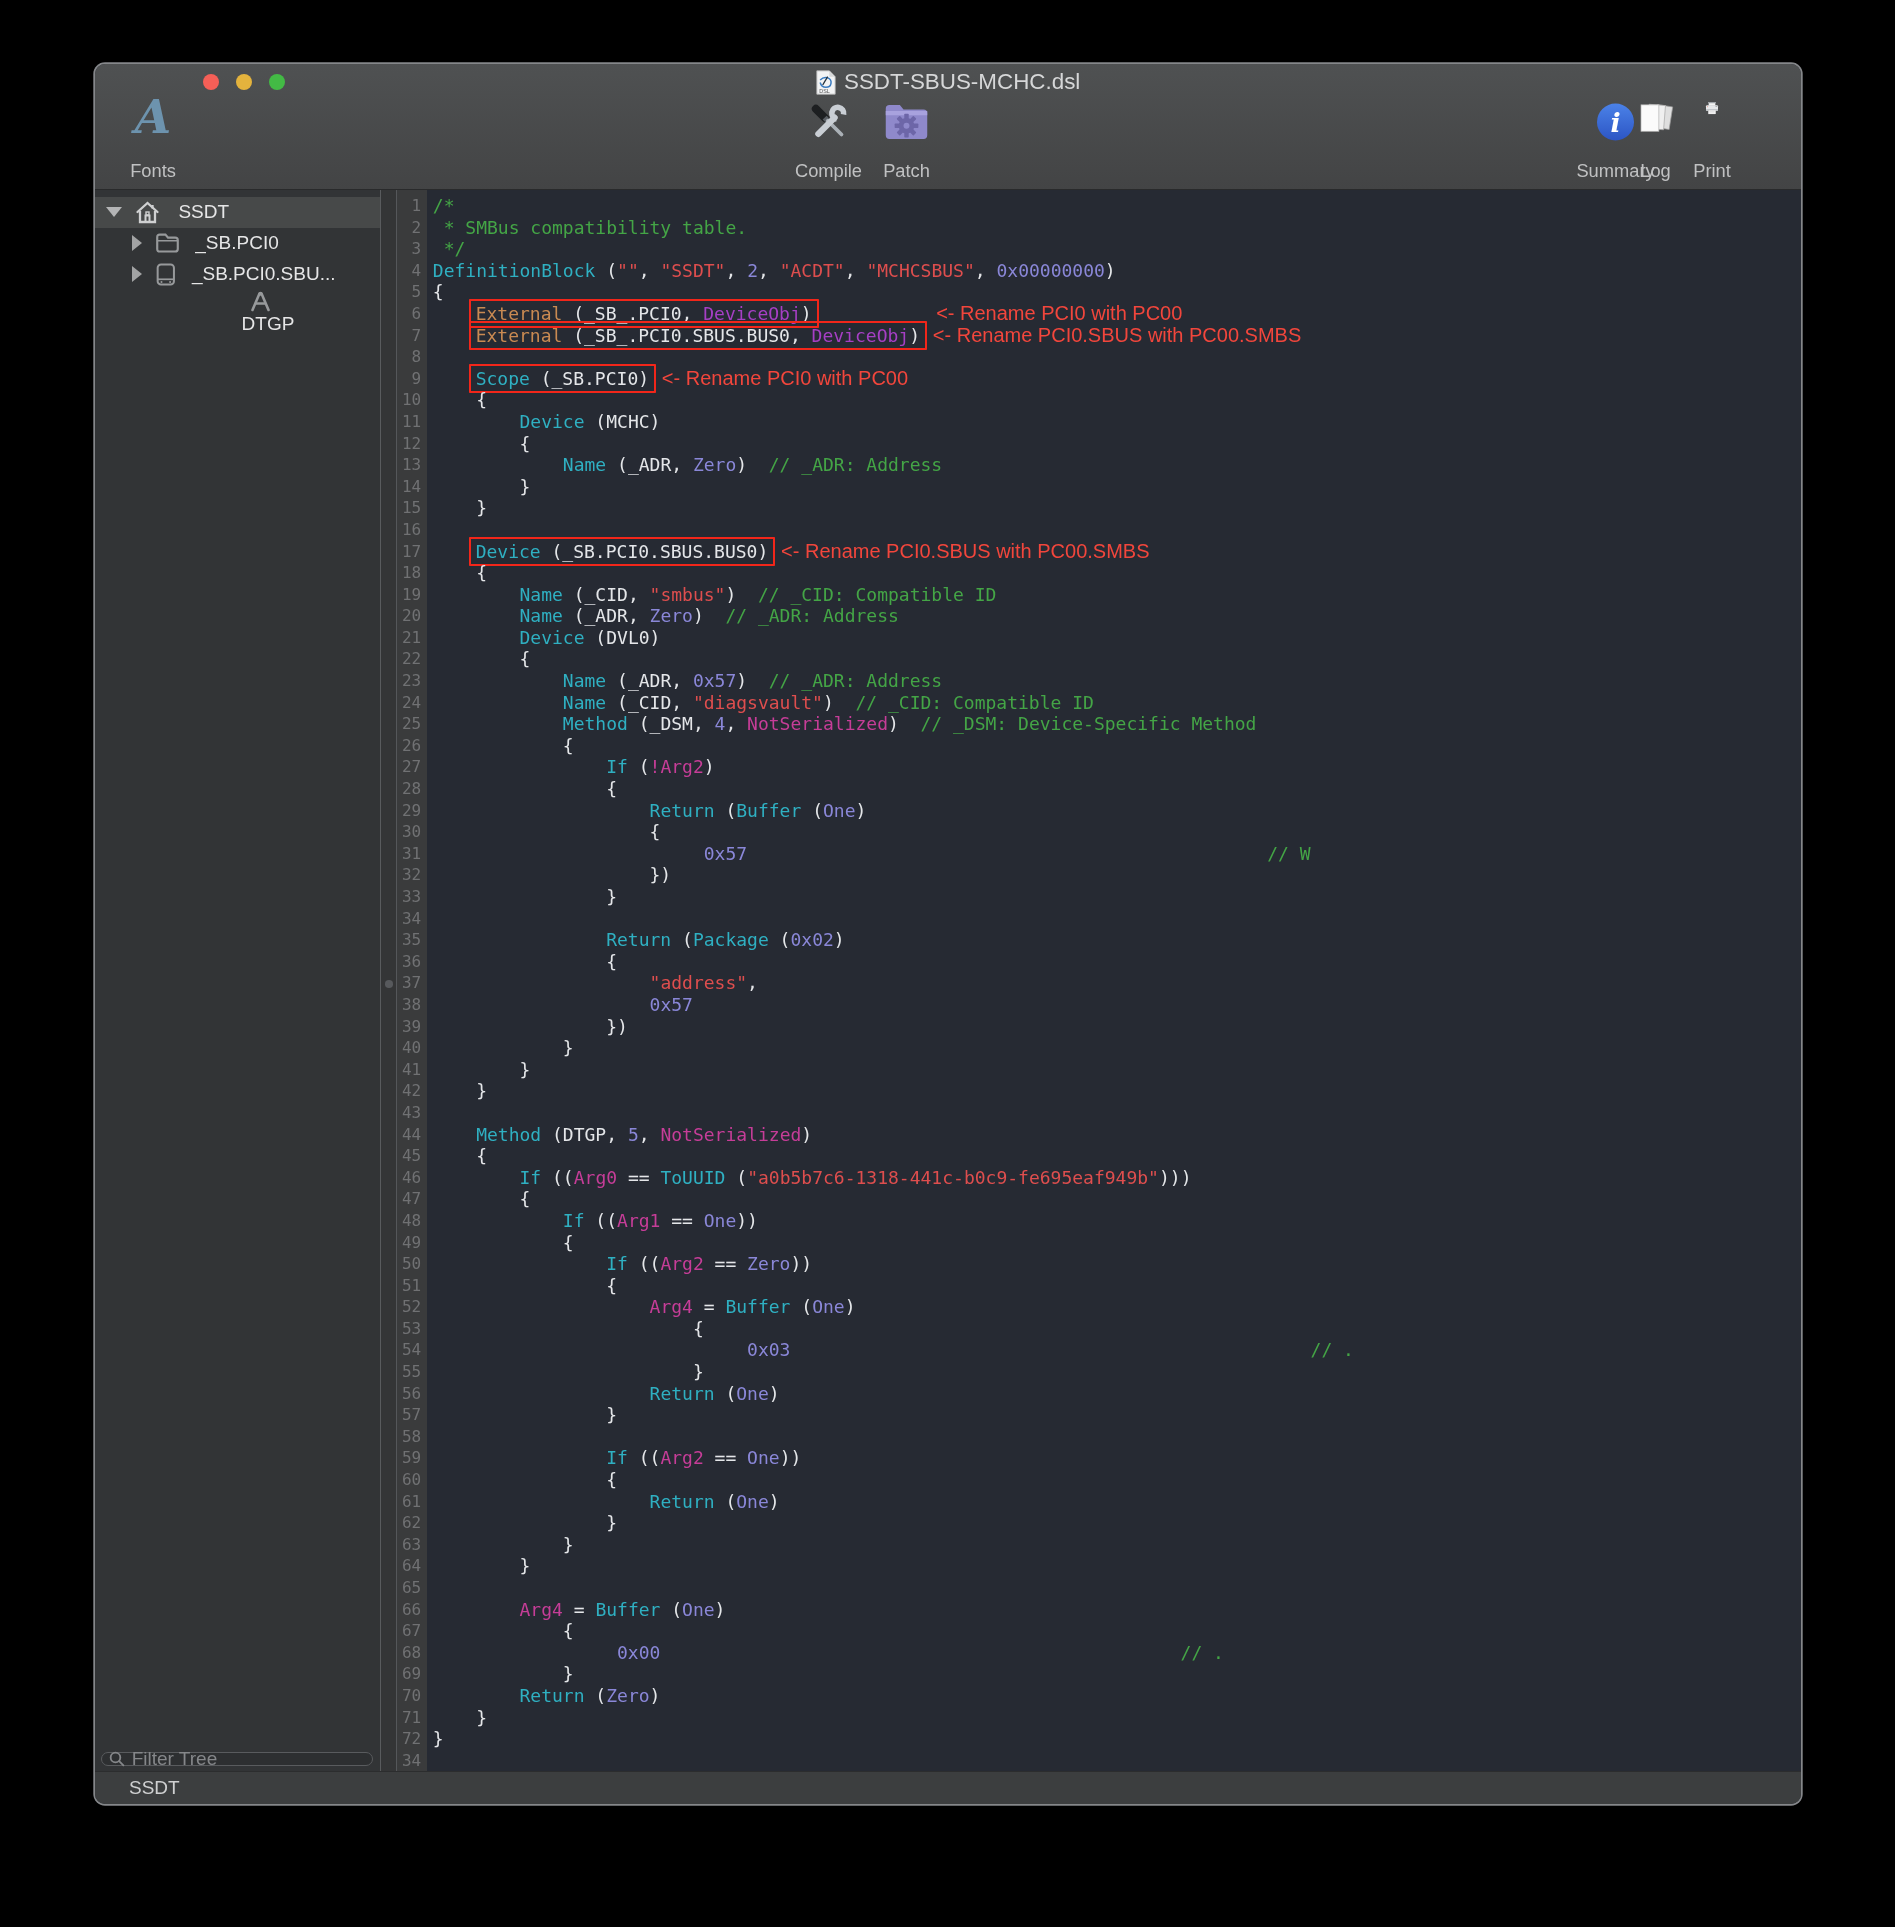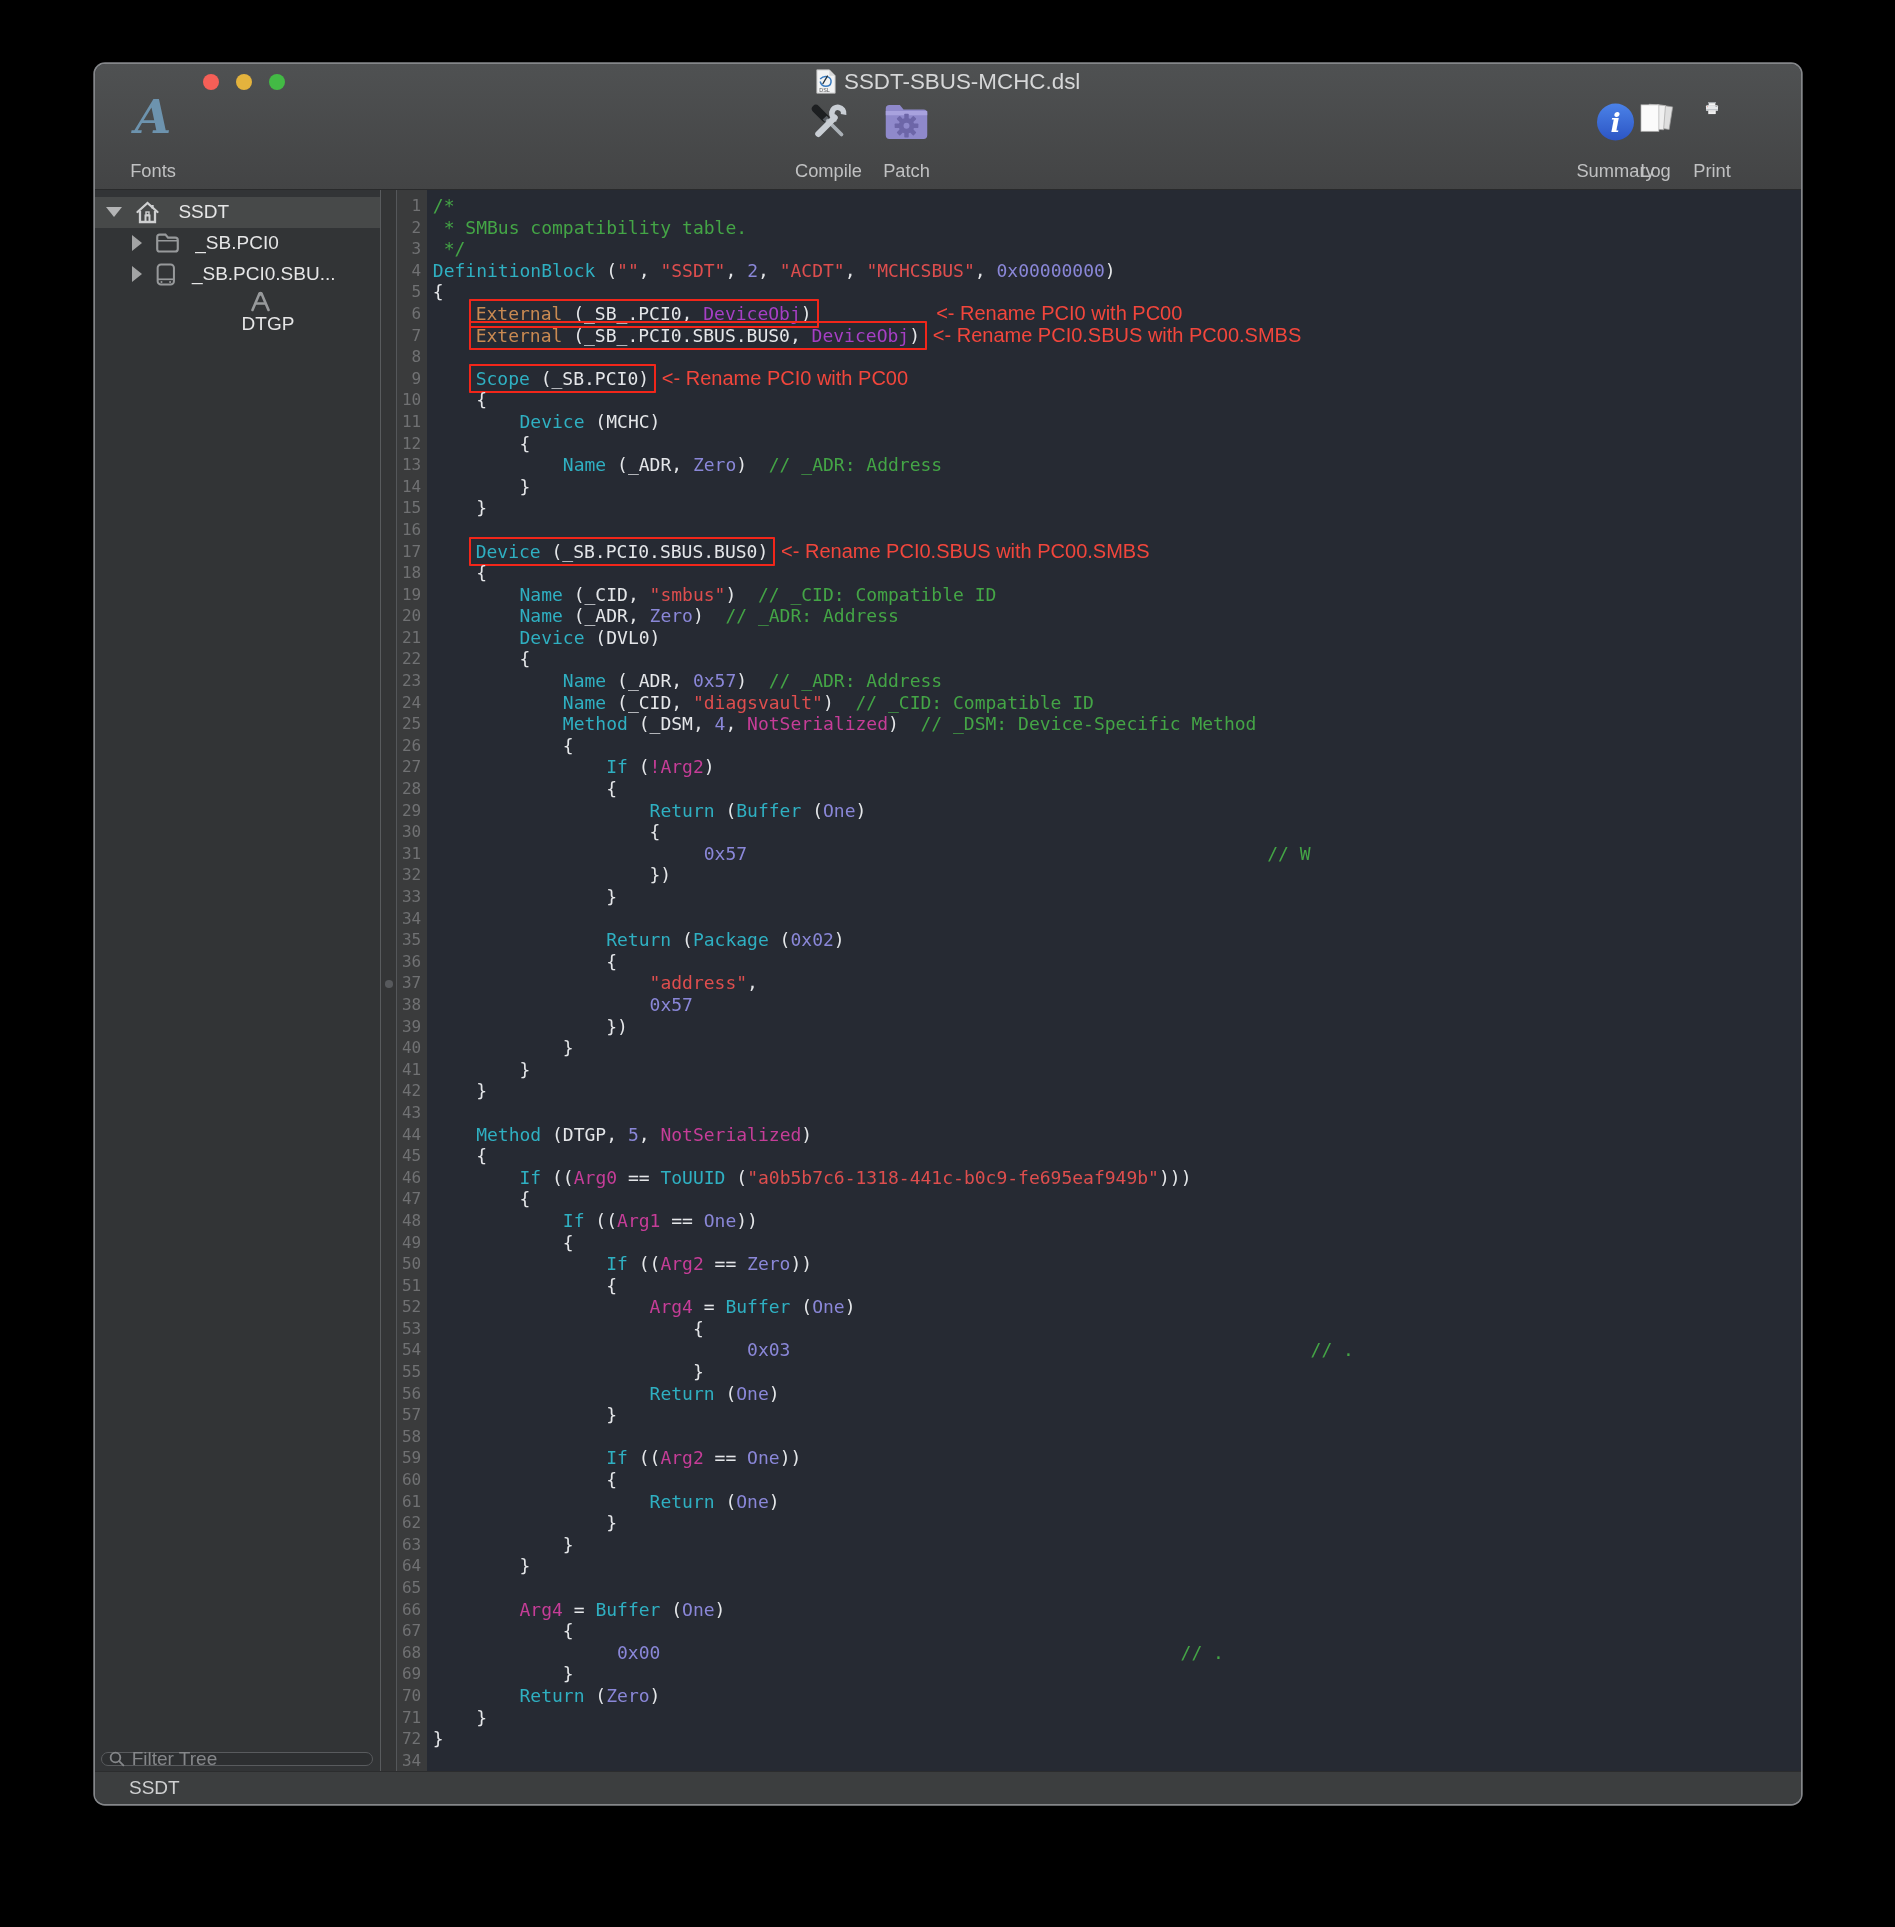--- a/index.html
+++ b/index.html
@@ -10,21 +10,21 @@
     box-shadow:0 0 0 1.7px #85878a, 0 20px 58px rgba(0,0,0,.7); }
 
   
   .header { position:absolute; top:0; left:0; right:0; height:126px;
     background:linear-gradient(#4f5152,#434445); border-bottom:1.7px solid #292a2b; }
   .titlebar { position:relative; height:33px; }
   .tl { position:absolute; top:10px; width:16px; height:16px; border-radius:50%; }
   .tl.red    { left:108px; background:#f55f57; }
   .tl.yellow { left:141px; background:#e4b33d; }
   .tl.green  { left:174px; background:#43ba45; }
-  .title-group { position:absolute; left:0; right:0; top:5px; display:flex; justify-content:center; align-items:flex-start; gap:8.3px; }
+  .title-group { position:absolute; left:0; right:0; top:5px; display:flex; justify-content:center; align-items:flex-end; gap:8.3px; }
   .title-text { font-size:22.4px; color:#d6d7d8; }
 
   .toolbar { position:relative; height:91px; }
   .tbtn { position:absolute; top:5px; display:flex; flex-direction:column; align-items:center; justify-content:flex-end; height:80px; cursor:default; }
   .tbtn .lbl { font-size:18.3px; color:#c0c1c2; margin-top:18px; }
   .tbtn-fonts   { left:23px;   width:70px; }
   .tbtn-compile { left:696px;  width:75px; }
   .tbtn-patch   { left:774px;  width:75px; }
   .tbtn-summary { left:1469px; width:103px; }
   .tbtn-log     { left:1534px; width:53px; }

